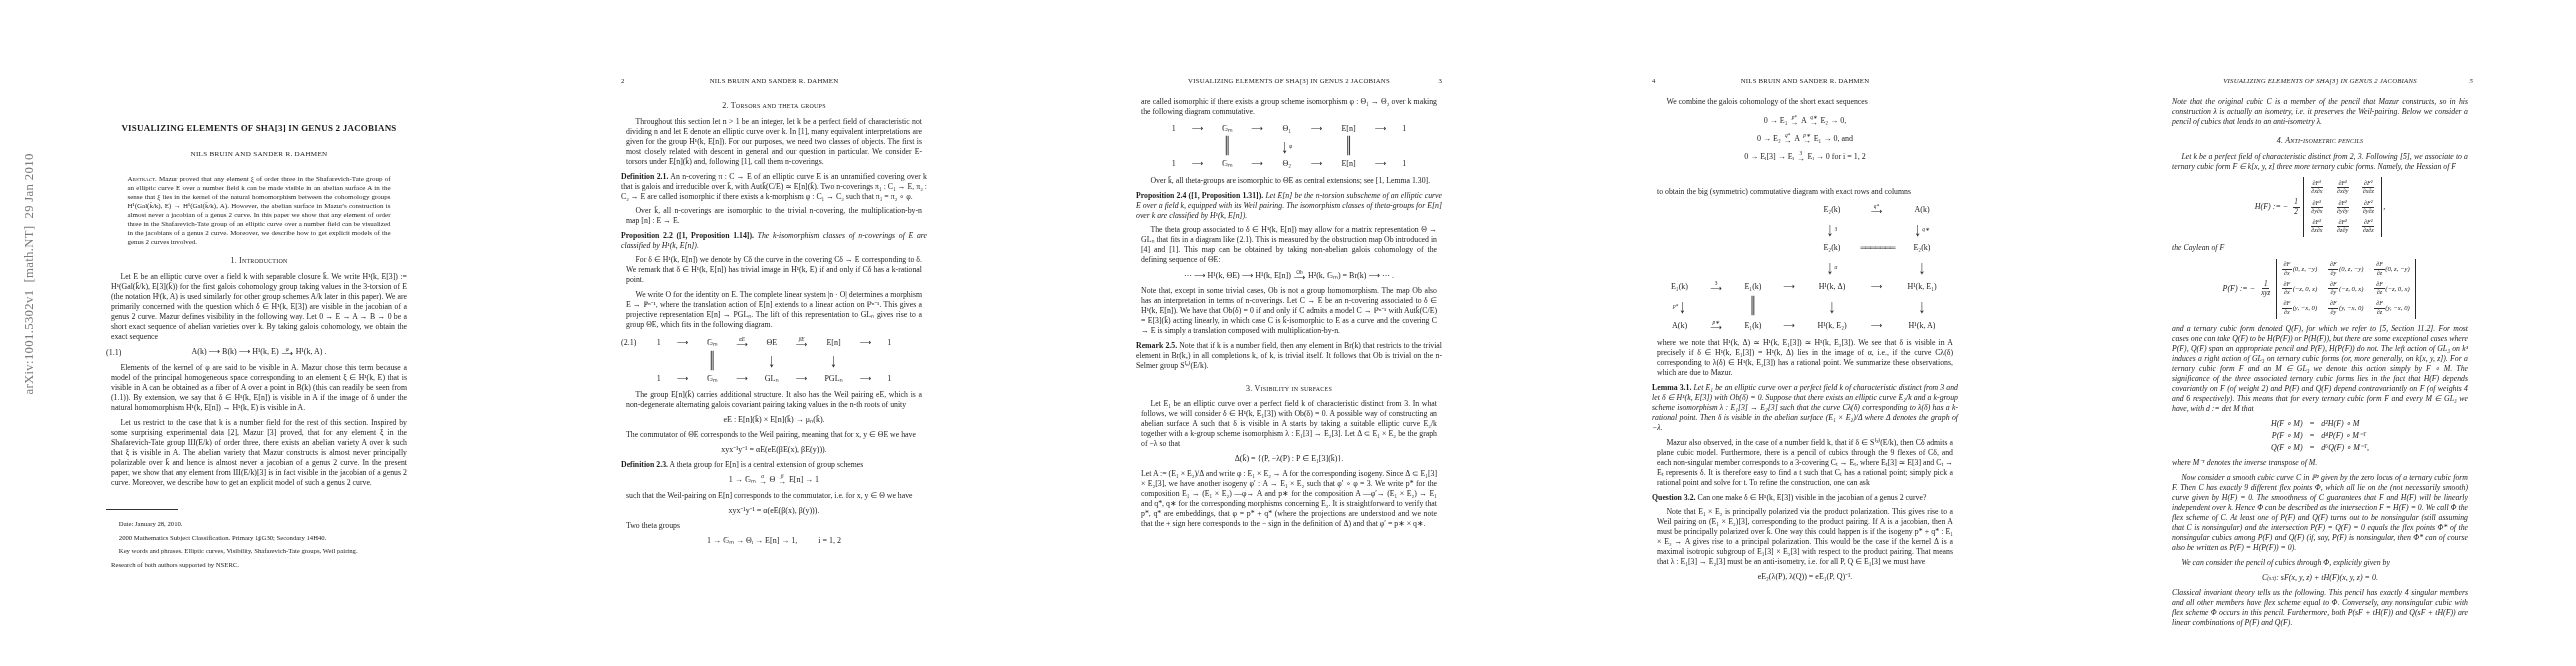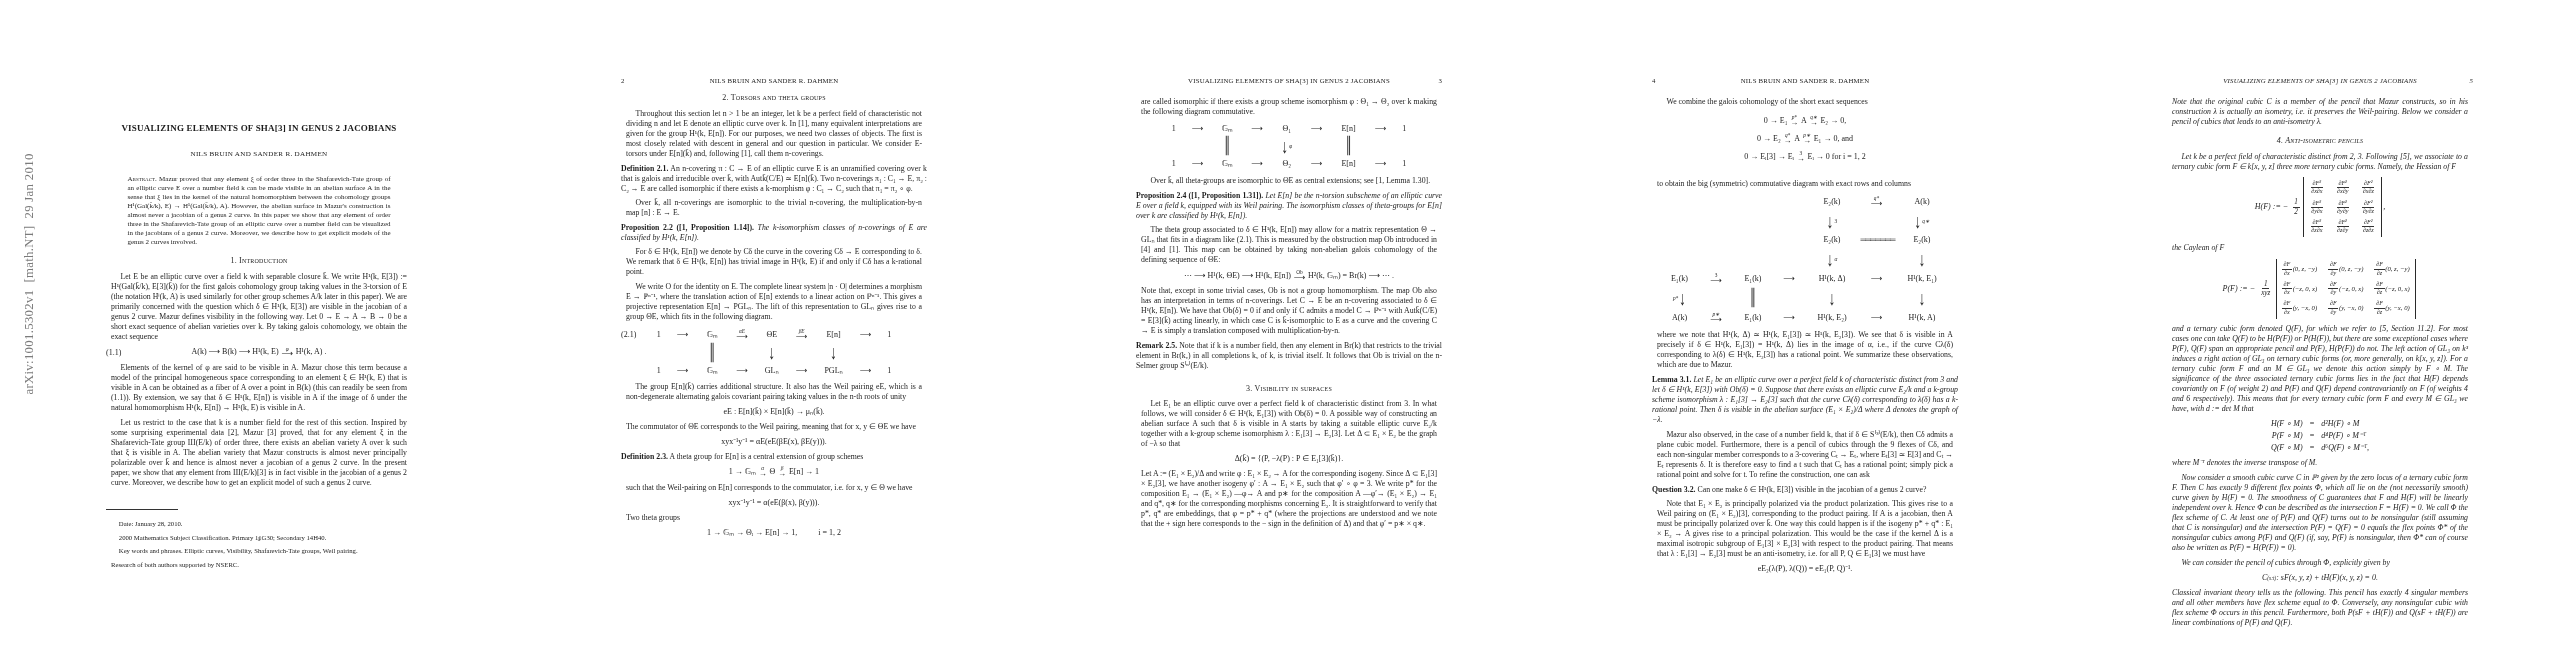--- a/index.html
+++ b/index.html
@@ -90,21 +90,21 @@
       </div>
     </div>
     <div class="pno">1</div>
   </section>
 
   <section class="page" id="pg2">
     <header class="hdr">
       <span class="numL">2</span>
       <span class="ttl">NILS BRUIN AND SANDER R. DAHMEN</span>
     </header>
-    <div class="col" style="top:84px;">
+    <div class="col" style="top:92px;">
       <div class="sec">2. Torsors and theta groups</div>
       <p class="ind">Throughout this section let n &gt; 1 be an integer, let k be a perfect field of characteristic not dividing n and let E denote an elliptic curve over k. In [1], many equivalent interpretations are given for the group H¹(k, E[n]). For our purposes, we need two classes of objects. The first is most closely related with descent in general and our question in particular. We consider E-torsors under E[n](k̄) and, following [1], call them n-coverings.</p>
       <p class="blk"><span class="bld">Definition 2.1.</span> <span>An n-covering π : C → E of an elliptic curve E is an unramified covering over k that is galois and irreducible over k̄, with Autk̄(C/E) ≃ E[n](k̄). Two n-coverings π₁ : C₁ → E, π₂ : C₂ → E are called isomorphic if there exists a k-morphism φ : C₁ → C₂ such that π₁ = π₂ ∘ φ.</span></p>
       <p class="ind sp">Over k̄, all n-coverings are isomorphic to the trivial n-covering, the multiplication-by-n map [n] : E → E.</p>
       <p class="blk"><span class="bld">Proposition 2.2 ([1, Proposition 1.14]).</span> <span class="it">The k-isomorphism classes of n-coverings of E are classified by H¹(k, E[n]).</span></p>
       <p class="ind sp">For δ ∈ H¹(k, E[n]) we denote by Cδ the curve in the covering Cδ → E corresponding to δ. We remark that δ ∈ H¹(k, E[n]) has trivial image in H¹(k, E) if and only if Cδ has a k-rational point.</p>
       <p class="ind">We write O for the identity on E. The complete linear system |n · O| determines a morphism E → ℙⁿ⁻¹, where the translation action of E[n] extends to a linear action on ℙⁿ⁻¹. This gives a projective representation E[n] → PGLₙ. The lift of this representation to GLₙ gives rise to a group ΘE, which fits in the following diagram.</p>
       <div class="eq dgwrap">
         <span class="eqlabel">(2.1)</span>
         <div class="dg9">
@@ -266,21 +266,21 @@
             <span class="l">q*</span>
             <span class="a">→</span>
           </span>
         <span>A</span>
         <span class="lar">
             <span class="l">p∗</span>
             <span class="a">→</span>
           </span>
         <span>E₁ → 0,  and</span>
       </div>
-      <div class="eq" style="margin-top:6.7px;margin-bottom:17px;">
+      <div class="eq" style="margin-top:6.7px;margin-bottom:25px;">
         <span>0 → Eᵢ[3] → Eᵢ</span>
         <span class="lar">
             <span class="l" style="font-style:normal;">3</span>
             <span class="a">→</span>
           </span>
         <span>Eᵢ → 0 for i = 1, 2</span>
       </div>
       <p>to obtain the big (symmetric) commutative diagram with exact rows and columns</p>
       <div class="dgbig">
         <span style="grid-column:5;">E₂(k)</span>

